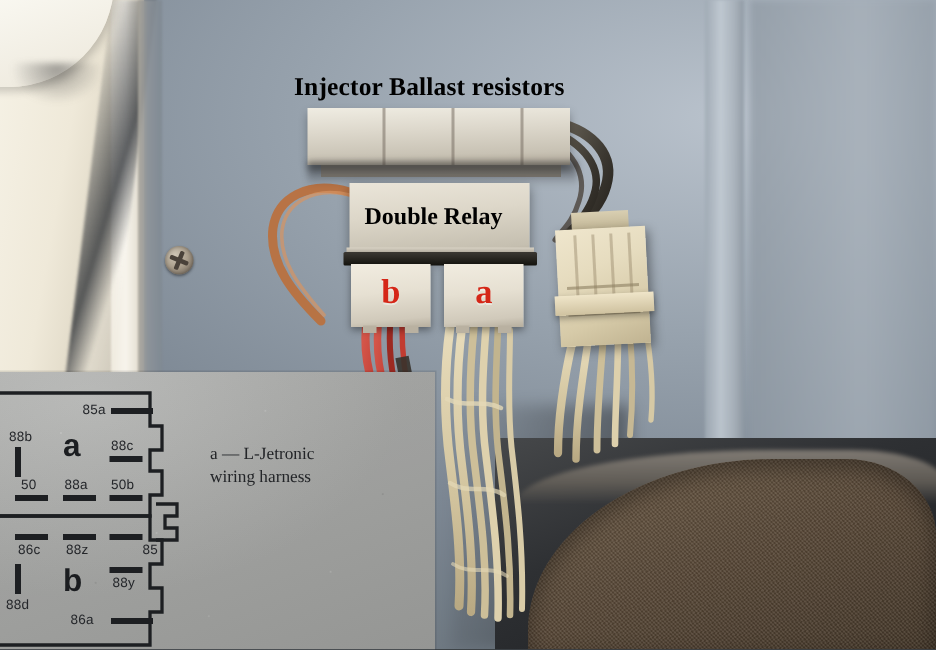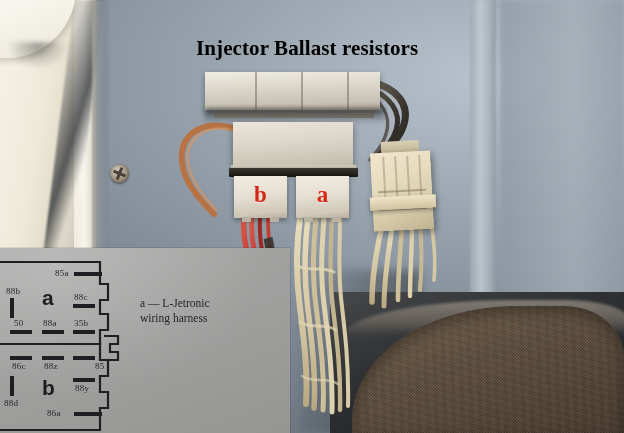--- a/index.html
+++ b/index.html
@@ -191,39 +191,39 @@
       radial-gradient(1px 1px at 14% 22%, rgba(255,255,255,.8), transparent 100%),
       radial-gradient(1px 1px at 36% 58%, rgba(255,255,255,.7), transparent 100%),
       radial-gradient(1px 1px at 61% 14%, rgba(255,255,255,.6), transparent 100%),
       radial-gradient(1px 1px at 76% 72%, rgba(255,255,255,.6), transparent 100%),
       radial-gradient(1px 1px at 48% 88%, rgba(255,255,255,.5), transparent 100%),
       radial-gradient(1px 1px at 88% 44%, rgba(40,40,40,.5), transparent 100%),
       radial-gradient(1px 1px at 22% 76%, rgba(40,40,40,.45), transparent 100%);
   }
   .inset svg{position:absolute;left:0;top:0;}
   .pin-label{
-    position:absolute;font-family:Liberation Serif, serif;
+    position:absolute;font-family:Liberation Sans, sans-serif;
     font-size:9px;color:#24262a;letter-spacing:.2px;white-space:nowrap;text-align:center;
   }
   .pin-bar{position:absolute;background:#1d1f22;}
   .big-letter{
     position:absolute;font-family:"Liberation Sans",sans-serif;
     font-size:21px;font-weight:700;color:#1b1d20;
   }
   .legend{
     position:absolute;font-family:Liberation Serif, serif;
     font-size:11.5px;color:#232528;line-height:15px;white-space:pre-line;
   }
 
   
   .cap{
     position:absolute;font-family:"Liberation Serif",serif;
     font-weight:700;color:#000;white-space:nowrap;
   }
-  .cap.title{left:196px;top:36px;font-size:21px;letter-spacing:.1px;}
+  .cap.title{left:196px;top:48px;font-size:17px;letter-spacing:.1px;}
   .cap.relay{left:243px;top:136px;font-size:16px;}
 </style>
 </head>
 <body>
 
 <div id="shot">
 
   <div class="photo">
 
     <div class="firewall"></div>
@@ -334,20 +334,21 @@
       <span class="vrib" style="left:24px;"></span>
       <span class="vrib" style="left:36px;"></span>
       <span class="vrib" style="left:48px;"></span>
       <span class="slot" style="top:38px;"></span>
       <span class="slot" style="top:56px;"></span>
     </div>
     <div class="rconn-tab"></div>
   </div>
 
   <div class="cap title">Injector Ballast resistors</div>
+  <div class="cap relay">Double Relay</div>
 
   <div class="inset">
     <div class="inset-noise"></div>
 
     <svg width="290" height="185">
 
       <path d="M-6,14 L100,14 L100,36 L108,36 L108,52 L100,52 L100,66 L108,66
                L108,82 L100,82 L100,96 L-6,96 Z" fill="none" stroke="#1d1f22" stroke-width="2.2"></path>
 
       <path d="M104,88 L118,88 L118,96 L110,96 L110,104 L118,104 L118,112 L104,112" fill="none" stroke="#1d1f22" stroke-width="2.2"></path>
@@ -366,21 +367,21 @@
 
     <span class="pin-label" style="left:74px;top:44px;">88c</span>
     <span class="pin-bar" style="left:73px;top:56px;width:22px;height:4px;"></span>
 
     <span class="pin-label" style="left:14px;top:70px;">50</span>
     <span class="pin-bar" style="left:10px;top:82px;width:22px;height:4px;"></span>
 
     <span class="pin-label" style="left:43px;top:70px;">88a</span>
     <span class="pin-bar" style="left:42px;top:82px;width:22px;height:4px;"></span>
 
-    <span class="pin-label" style="left:74px;top:70px;">35b</span>
+    <span class="pin-label" style="left:74px;top:70px;">50b</span>
     <span class="pin-bar" style="left:73px;top:82px;width:22px;height:4px;"></span>
 
     <span class="big-letter" style="left:42px;top:128px;">b</span>
 
     <span class="pin-bar" style="left:10px;top:108px;width:22px;height:4px;"></span>
     <span class="pin-label" style="left:12px;top:113px;">86c</span>
 
     <span class="pin-bar" style="left:42px;top:108px;width:22px;height:4px;"></span>
     <span class="pin-label" style="left:44px;top:113px;">88z</span>
 

